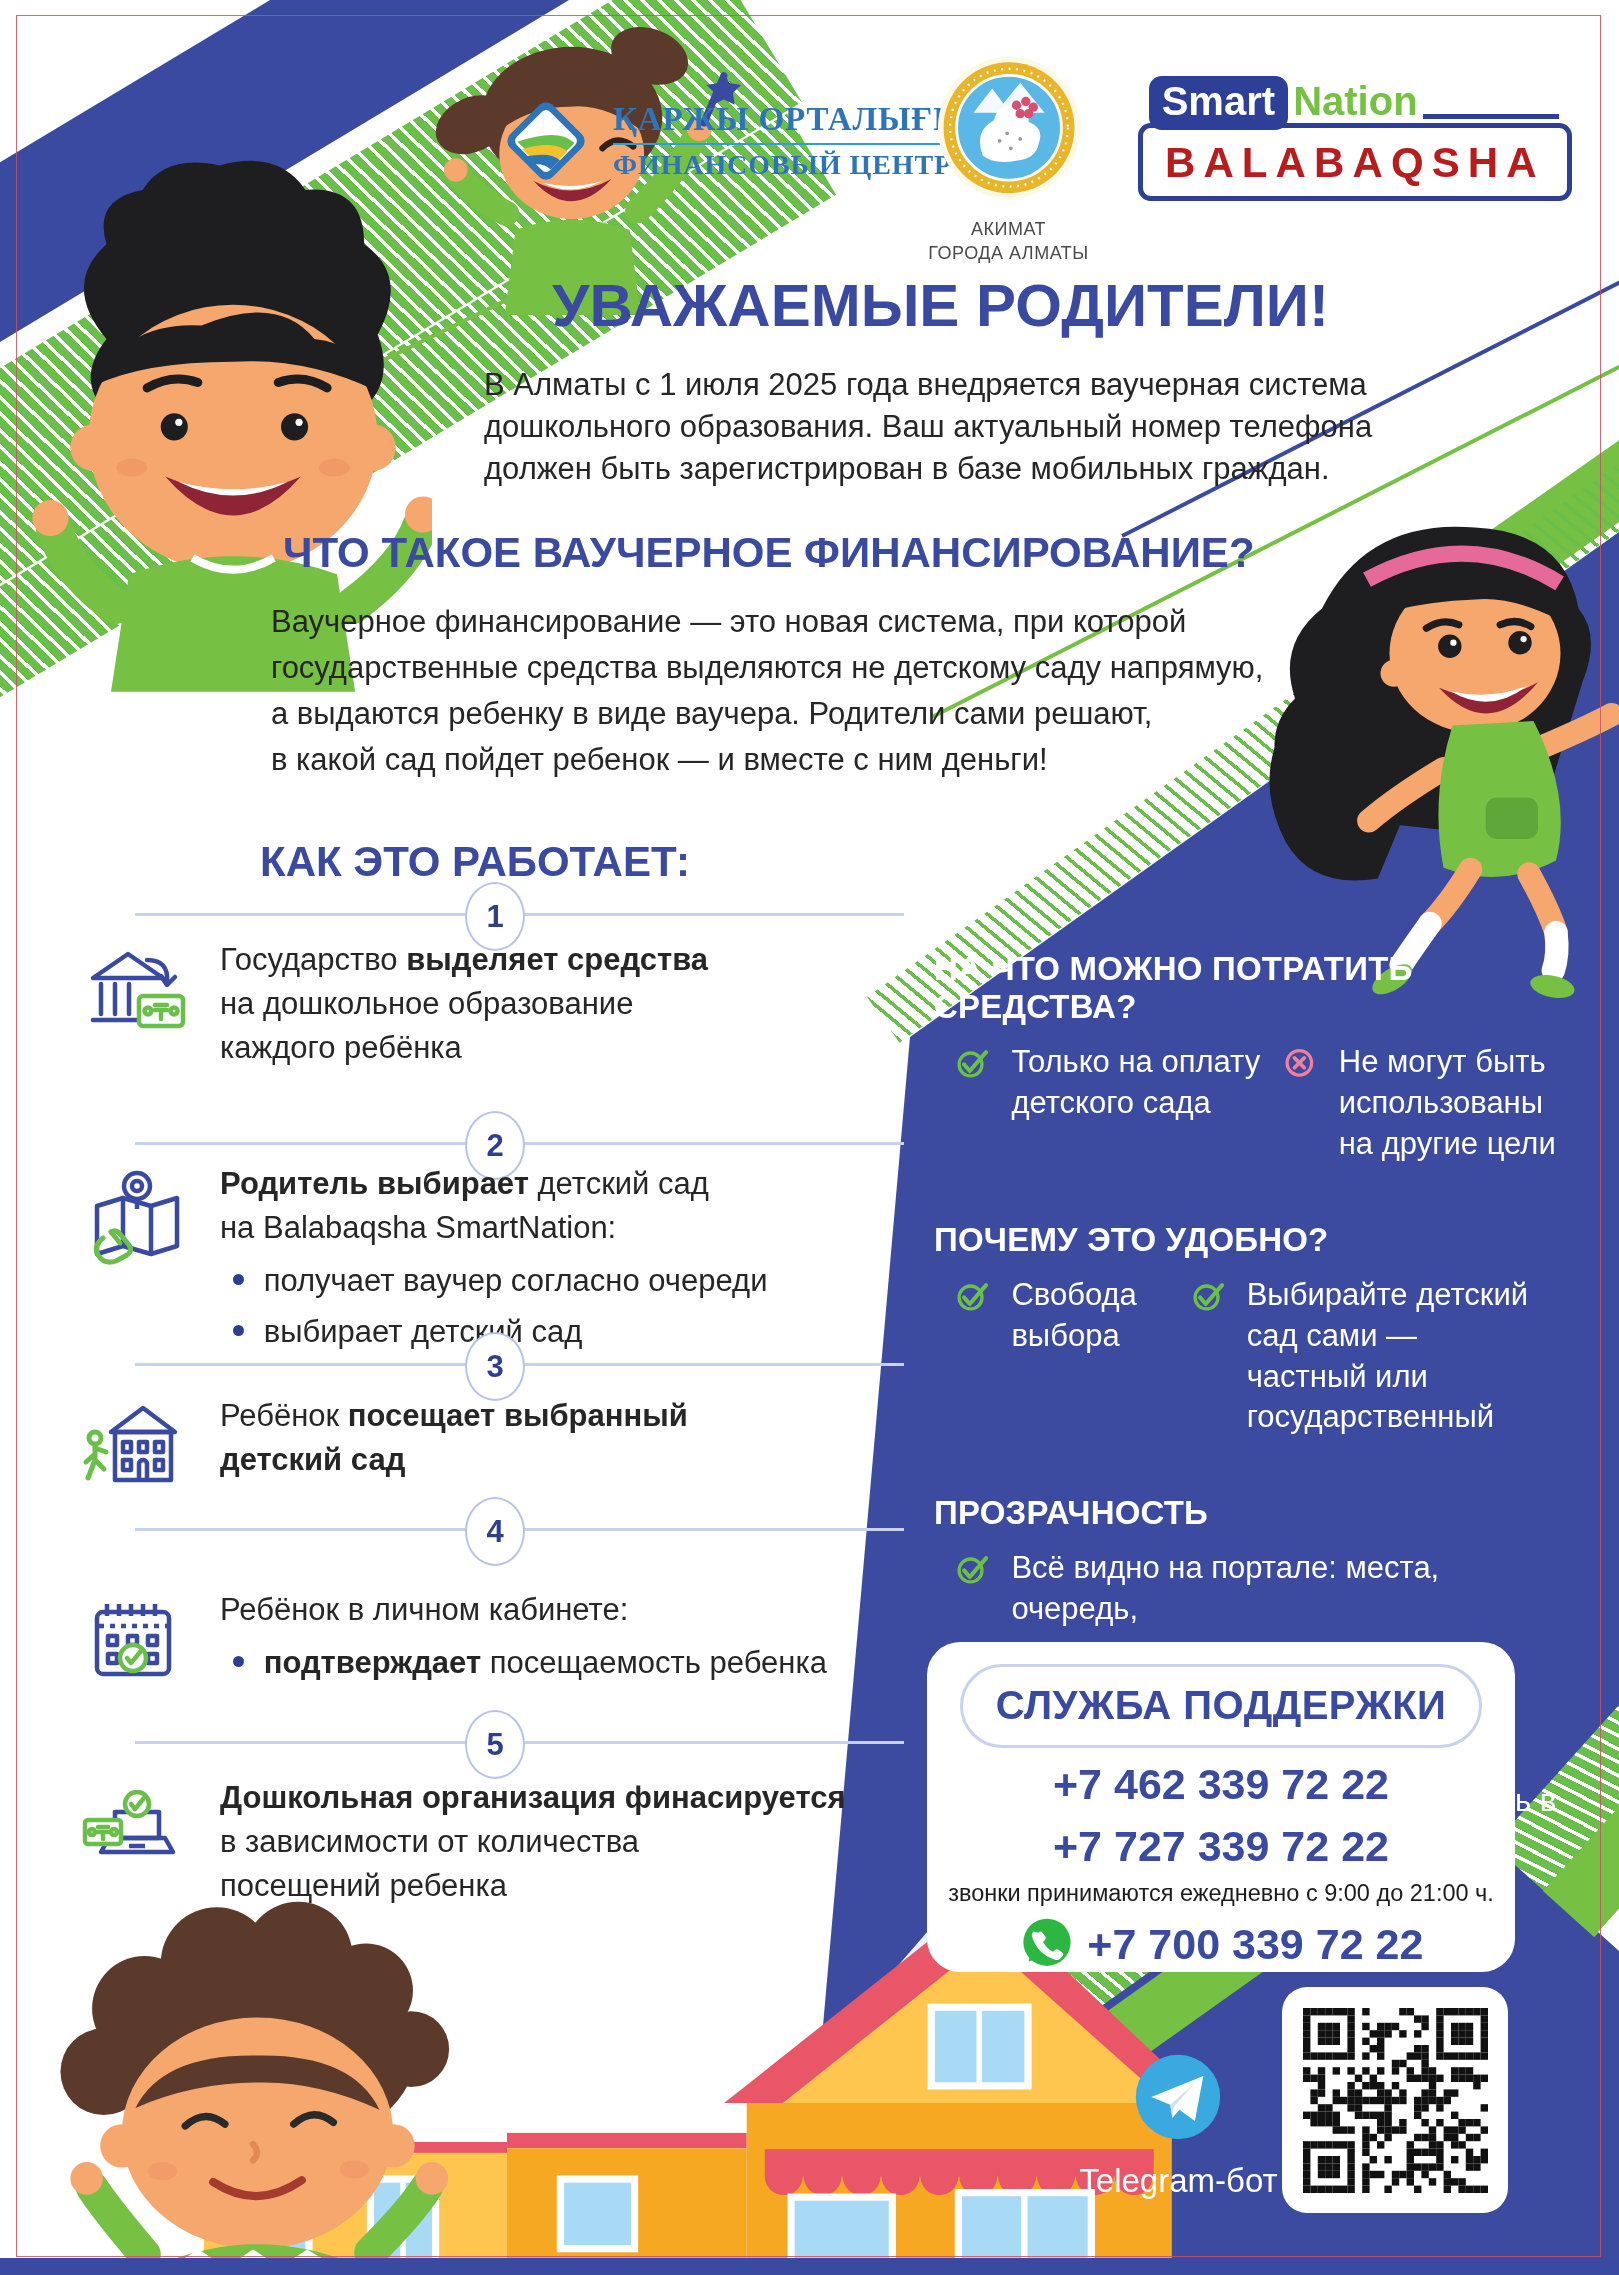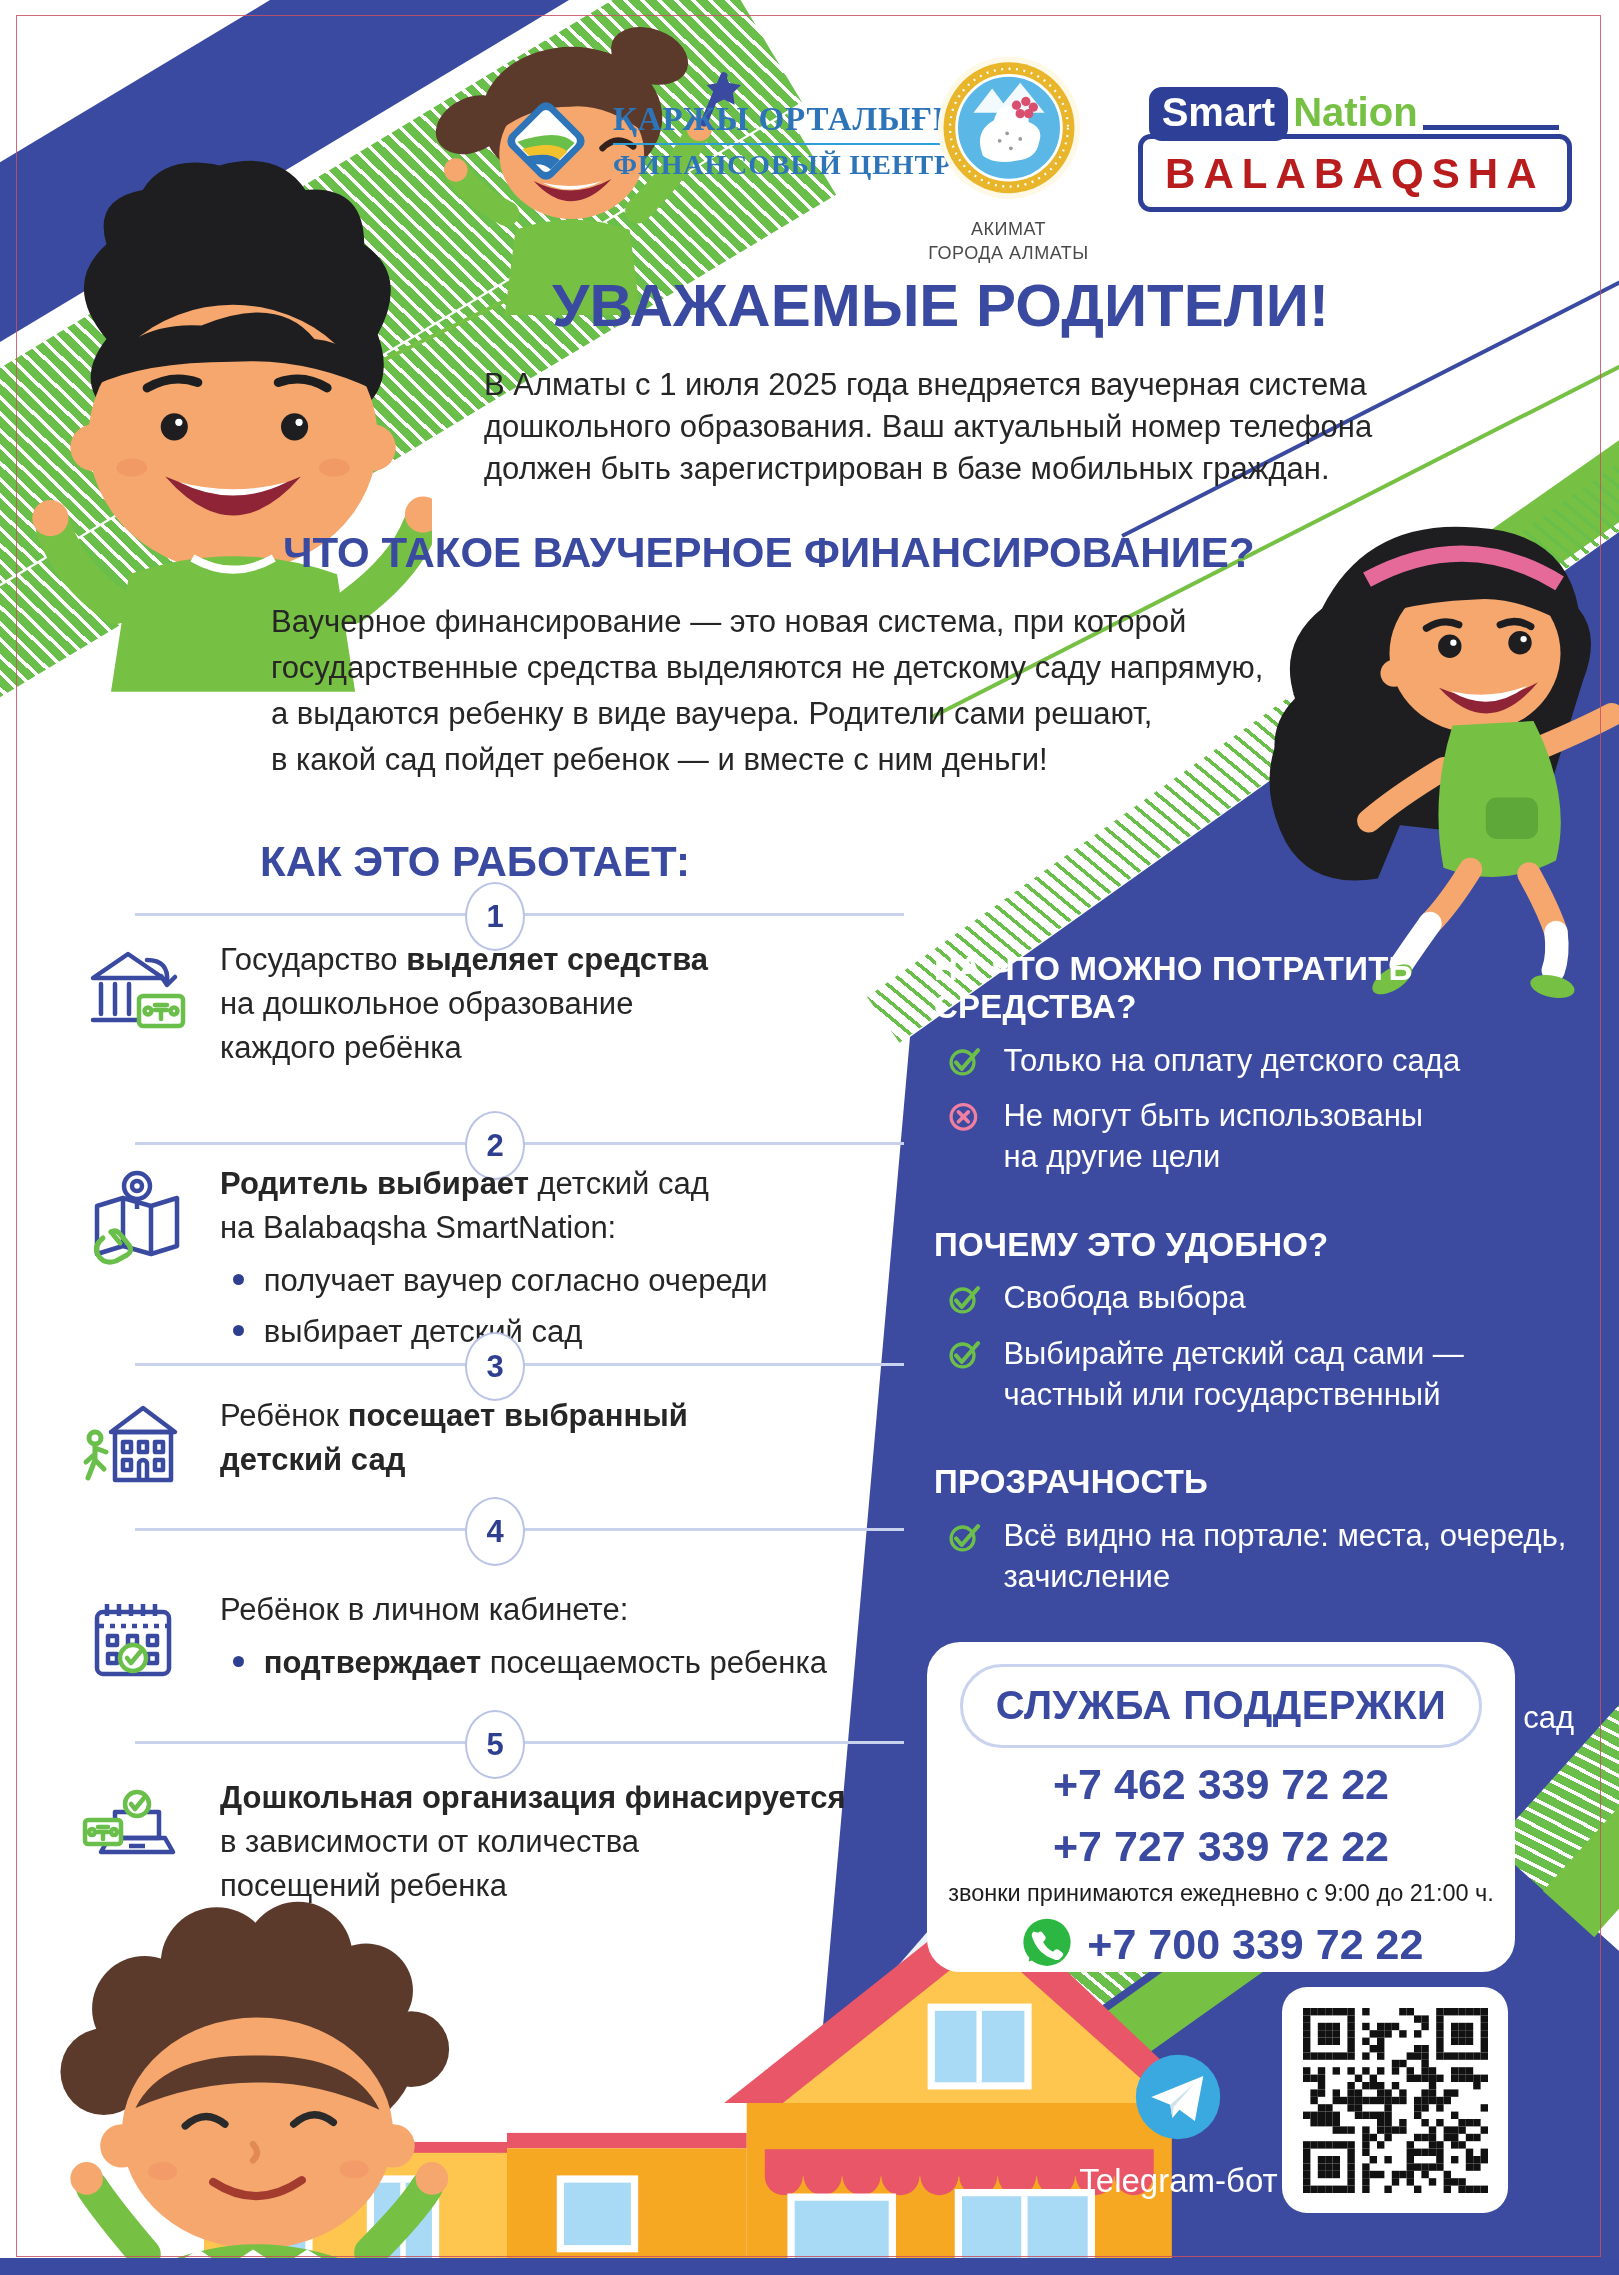--- a/index.html
+++ b/index.html
@@ -20,21 +20,21 @@
     clip-path:polygon(910px 1037px,1619px 532px,1619px 2276px,801px 2276px);z-index:2;}
   
   #fc-logo{left:499px;top:94px;display:flex;gap:20px;align-items:center;z-index:6;}
   #fc-text{font-family:"Liberation Serif",serif;color:#2d74b8;line-height:1;}
   #fc-line1{font-size:33px;font-weight:700;letter-spacing:0.9px;}
   #fc-rule{height:2.7px;background:#2d9fd8;margin:6.3px 0 5.4px;}
   #fc-line2{font-size:28px;font-weight:700;letter-spacing:0.9px;}
   #emblem{left:934px;top:51px;z-index:6;}
   #emblem-caption{left:900px;top:217px;width:217px;text-align:center;font-size:18px;
                   line-height:1.35;color:#4a4a4a;letter-spacing:0.5px;z-index:6;}
-  #sn-logo{left:1138px;top:87px;z-index:6;}
+  #sn-logo{left:1138px;top:76px;z-index:6;}
   #sn-top{display:flex;align-items:flex-end;margin-left:11px;margin-bottom:-7.2px;position:relative;z-index:2;}
   #sn-smart{background:#2e3f97;color:#fff;font-size:40px;font-weight:800;padding:2.7px 12.7px 6.3px;border-radius:12.7px;}
   #sn-nation{color:#76c043;font-size:40px;font-weight:800;padding:2.7px 5.4px 6.3px;}
   #sn-line{width:136px;height:0;border-bottom:5.4px solid #2e3f97;margin-bottom:11px;}
   #sn-box{border:5.4px solid #2e3f97;border-radius:12.7px;color:#b91c1c;font-size:42px;font-weight:800;
           letter-spacing:8.1px;padding:11px 22px 9px;background:transparent;}
   
   #page-title{left:488px;top:271px;width:905px;text-align:center;font-size:60px;font-weight:800;
               color:#3b4aa1;letter-spacing:0;z-index:5;}
   #intro{left:484px;top:364px;width:914px;font-size:31px;line-height:1.36;color:#262626;
@@ -62,21 +62,21 @@
                            border-radius:50%;background:#2f3f90;}
   .s1 .step-divider{top:0}   .s1 .step-body{top:56px}
   .s2 .step-divider{top:229px}.s2 .step-body{top:280px}
   .s3 .step-divider{top:450px}.s3 .step-body{top:512px}
   .s4 .step-divider{top:615px}.s4 .step-body{top:706px}
   .s5 .step-divider{top:828px}.s5 .step-body{top:894px}
   
   #panel-content{left:934px;top:950px;width:655px;display:flex;flex-direction:column;gap:40px;z-index:5;}
   .panel-section{color:#fff;}
   .panel-heading{margin:0 0 14.5px;font-size:33px;font-weight:800;letter-spacing:0.2px;}
-  .panel-items{list-style:none;margin:8px;padding:0 0 0 5.4px;display:flex;flex-direction:column;gap:14.5px;}
+  .panel-items{list-style:none;margin:16px;padding:0 0 0 5.4px;display:flex;flex-direction:row;gap:14.5px;}
   .panel-item{display:flex;gap:20px;align-items:flex-start;font-size:31px;line-height:1.32;white-space:pre-line;}
   .panel-ic{width:36px;height:36px;flex:0 0 36px;margin-top:1.8px;}
   
   #support-card{left:927px;top:1642px;width:588px;height:330px;background:#fff;border-radius:33px;
                 z-index:6;display:flex;flex-direction:column;align-items:center;}
   #support-pill{margin-top:22px;width:516px;height:87px;border:3.6px solid #c9d2ee;border-radius:54px;
                 display:flex;align-items:center;justify-content:center;font-size:40px;font-weight:800;
                 color:#3b4aa1;letter-spacing:0.5px;}
   .phone{margin-top:12.7px;font-size:43px;color:#3b4aa1;font-weight:600;}
   .phone .code{font-weight:900;}

